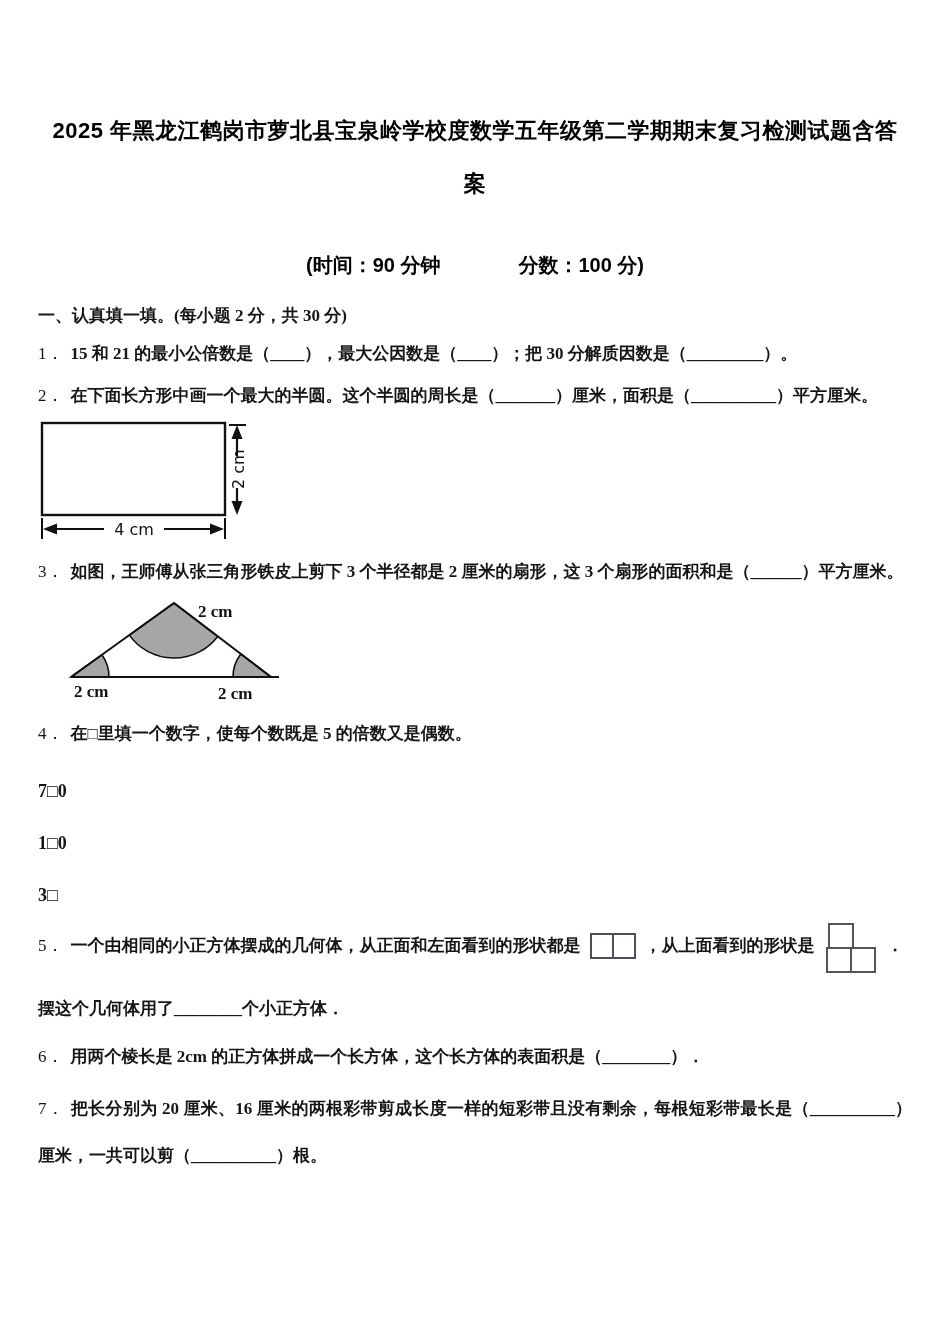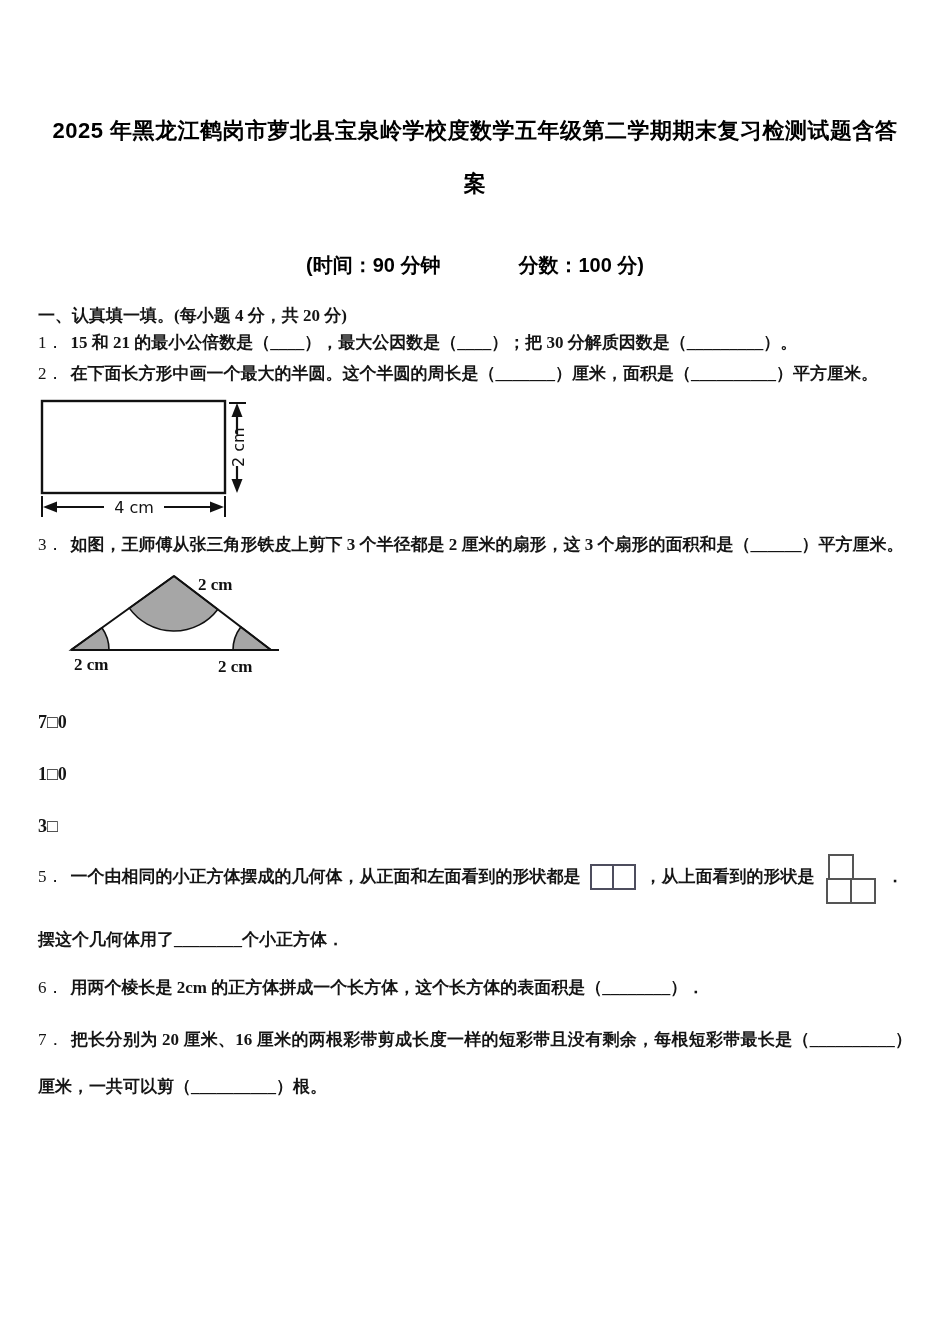--- a/index.html
+++ b/index.html
@@ -21,21 +21,21 @@
     margin-top:42px; display:flex; justify-content:center; gap:78px;
     font-family:"Liberation Sans","DejaVu Sans",sans-serif;
     font-weight:700; font-size:20px; color:#000;
   }
 
   .fill-row { margin-top:40px; font-weight:700; font-size:17px; white-space:nowrap; }
   .f1 { margin-left:214px; } .f2 { margin-left:100px; } .f3 { margin-left:55px; }
 
   .sec-heading { margin-top:26px; font-weight:700; font-size:17px; line-height:22px; }
 
-  .question { font-size:17px; font-weight:700; line-height:31px; text-align:justify; }
+  .question { margin-top:11px; font-size:17px; font-weight:700; line-height:31px; text-align:justify; }
   .qnum { font-weight:400; margin-right:7px; }
 
   .fig-rect { display:block; margin:4px 0 6px 2px; }
   .fig-tri  { display:block; margin:2px 0 8px 14px; }
   .fig-sans { font-family:"DejaVu Sans","Liberation Sans",sans-serif; font-size:16px; fill:#111; }
   .fig-serif{ font-family:"Liberation Serif","DejaVu Serif",serif; font-weight:700; font-size:17px; fill:#111; }
 
   .q4-item { margin-top:32px; font-size:18px; font-weight:700; line-height:20px; }
 
   .q5row { margin-top:18px; }
@@ -59,21 +59,21 @@
     <div>2025 年黑龙江鹤岗市萝北县宝泉岭学校度数学五年级第二学期期末复习检测试题含答</div>
     <div>案</div>
   </div>
 
   <div class="info-row">
     <span>(时间：90 分钟</span>
     <span>分数：100 分)</span>
   </div>
 
 
-  <div class="sec-heading">一、认真填一填。(每小题 4 分，共 20 分)</div>
+  <div class="sec-heading">一、认真填一填。(每小题 2 分，共 30 分)</div>
 
   <div class="question">
     <span class="qnum">1．</span><span>15 和 21 的最小公倍数是（____），最大公因数是（____）；把 30 分解质因数是（_________）。</span>
   </div>
 
   <div class="question">
     <span class="qnum">2．</span><span>在下面长方形中画一个最大的半圆。这个半圆的周长是（_______）厘米，面积是（__________）平方厘米。</span>
   </div>
 
   <svg class="fig-rect" width="270" height="130" viewBox="0 0 270 130">
@@ -102,20 +102,23 @@
   <svg class="fig-tri" width="300" height="118" viewBox="0 0 300 118">
     <path d="M122,14 L77.3,46.1 A55,55 0 0 0 165.7,47.4 Z" stroke="#111" stroke-width="1.6" fill="#a6a6a6"></path>
     <path d="M19,88 L49.9,65.8 A38,38 0 0 1 57,88 Z" stroke="#111" stroke-width="1.6" fill="#a6a6a6"></path>
     <path d="M219,88 L188.8,64.9 A38,38 0 0 0 181,88 Z" stroke="#111" stroke-width="1.6" fill="#a6a6a6"></path>
     <path d="M122,14 L19,88 M122,14 L219,88 M19,88 L227,88" fill="none" stroke="#111" stroke-width="2"></path>
     <text class="fig-serif" x="146" y="28">2 cm</text>
     <text class="fig-serif" x="22" y="108">2 cm</text>
     <text class="fig-serif" x="166" y="110">2 cm</text>
   </svg>
 
+  <div class="question">
+    <span class="qnum">4．</span><span>在□里填一个数字，使每个数既是 5 的倍数又是偶数。</span>
+  </div>
 
   <div class="q4-item">7□0</div>
   <div class="q4-item">1□0</div>
   <div class="q4-item">3□</div>
 
   <div class="question q5row">
     <span class="qnum">5．</span><span>一个由相同的小正方体摆成的几何体，从正面和左面看到的形状都是</span><span class="shape-front"><i class="fc"></i><i class="fc"></i></span><span>，从上面看到的形状是</span><span class="shape-top"><i class="tc t1"></i><i class="tc t2"></i><i class="tc t3"></i></span><span>．</span>
   </div>
 
   <div class="question fu">摆这个几何体用了________个小正方体．</div>

